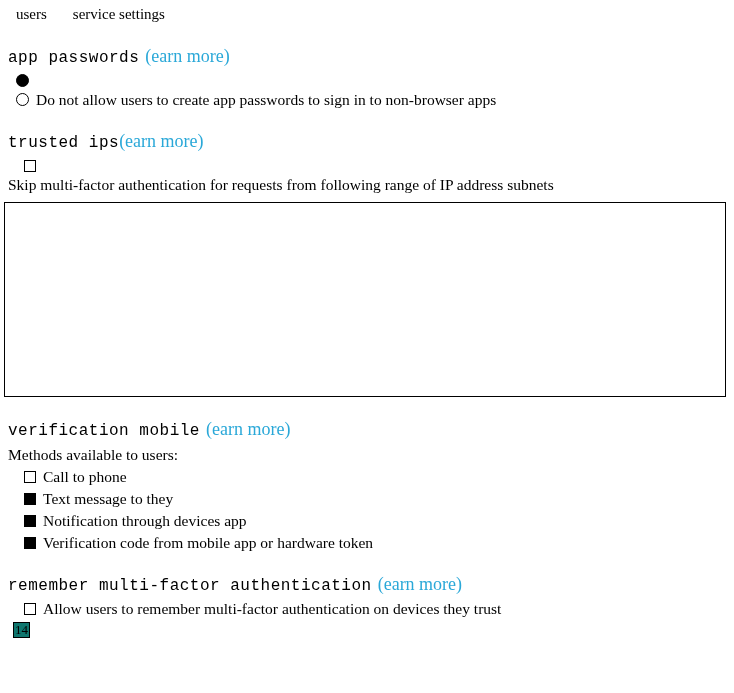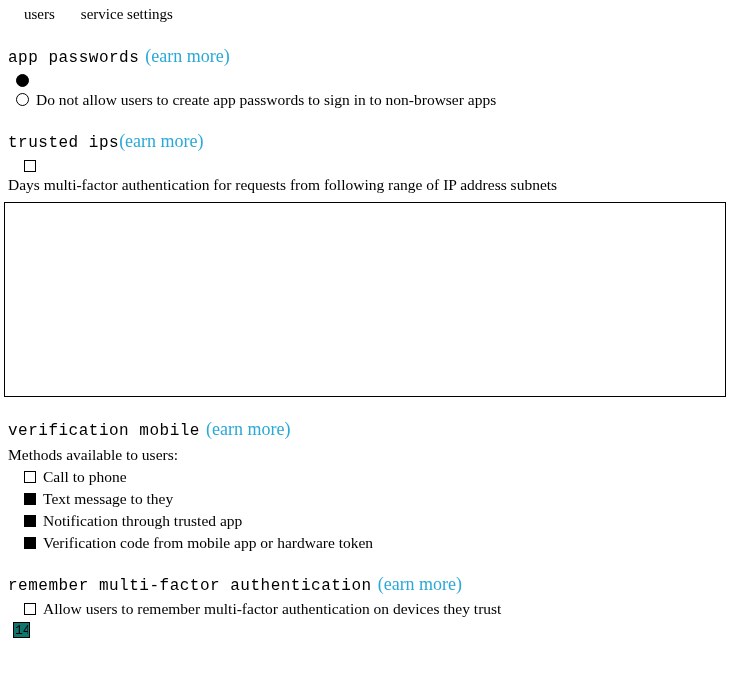--- a/index.html
+++ b/index.html
@@ -21,21 +21,21 @@
     padding: 0;
   }
   .title {
     font-family: "Liberation Serif", serif;
     font-weight: bold;
     font-size: 17px;
     line-height: 20px;
     margin: 2px 0 0 8px;
   }
   .tabs {
-    margin: 4px 0 0 24px;
+    margin: 4px 0 0 16px;
     font-size: 15px;
     line-height: 20px;
     display: flex;
     gap: 26px;
   }
   .tab {
     color: #000;
     cursor: pointer;
   }
   .section {
@@ -112,21 +112,21 @@
   .methods { margin-top: 2px; }
   .days-row {
     display: flex;
     align-items: center;
     font-size: 15.5px;
     line-height: 19px;
     margin-top: 4px;
   }
   .days-input {
     border: 1.5px solid #000;
-    font-family: Liberation Mono, monospace;
+    font-family: Liberation Serif, serif;
     font-size: 13px;
     line-height: 14px;
     padding: 0 1px;
     margin-left: 5px;
     width: 17px;
     height: 16px;
     box-sizing: border-box;
     background: #0f766e;
     color: #000;
     text-align: left;
@@ -161,21 +161,21 @@
 
   <div class="section">
     <div class="section-head">
       <span class="mono-head">trusted ips</span><span class="learn">(earn more)</span>
     </div>
 
     <div class="row">
       <span class="checkbox"></span>
     </div>
 
-    <div class="plain-line">Days multi-factor authentication for requests from following range of IP address subnets</div>
+    <div class="plain-line">Skip multi-factor authentication for requests from following range of IP address subnets</div>
   </div>
 
   <div class="ip-box"></div>
 
   <div class="section">
     <div class="section-head">
       <span class="mono-head">verification mobile</span><span class="learn spaced">(earn more)</span>
     </div>
 
     <div class="sub-label">Methods available to users:</div>
@@ -184,21 +184,21 @@
       <div class="row">
         <span class="checkbox"></span>
         <span>Call to phone</span>
       </div>
       <div class="row">
         <span class="checkbox checked"></span>
         <span>Text message to they</span>
       </div>
       <div class="row">
         <span class="checkbox checked"></span>
-        <span>Notification through trusted app</span>
+        <span>Notification through devices app</span>
       </div>
       <div class="row">
         <span class="checkbox checked"></span>
         <span>Verification code from mobile app or hardware token</span>
       </div>
     </div>
   </div>
 
   <div class="section">
     <div class="section-head">

